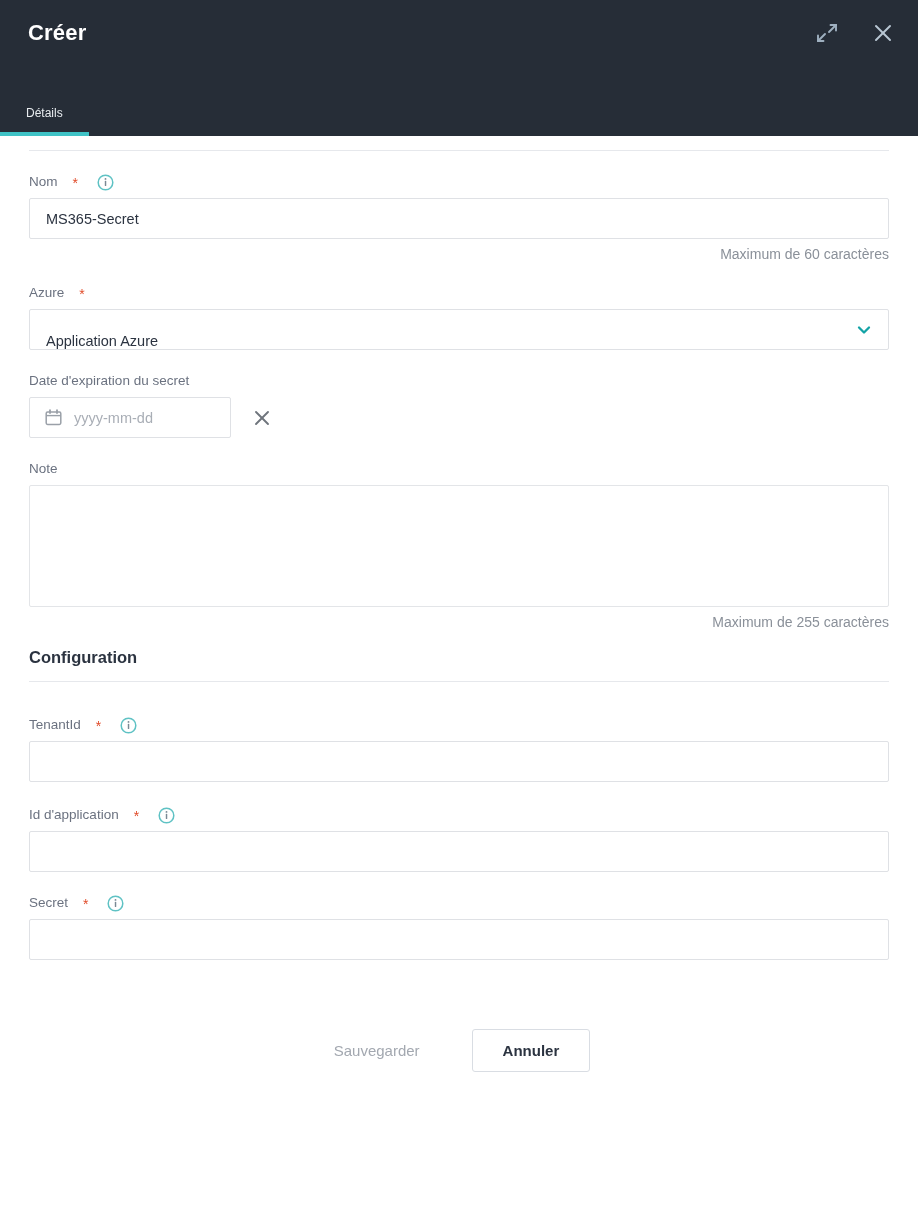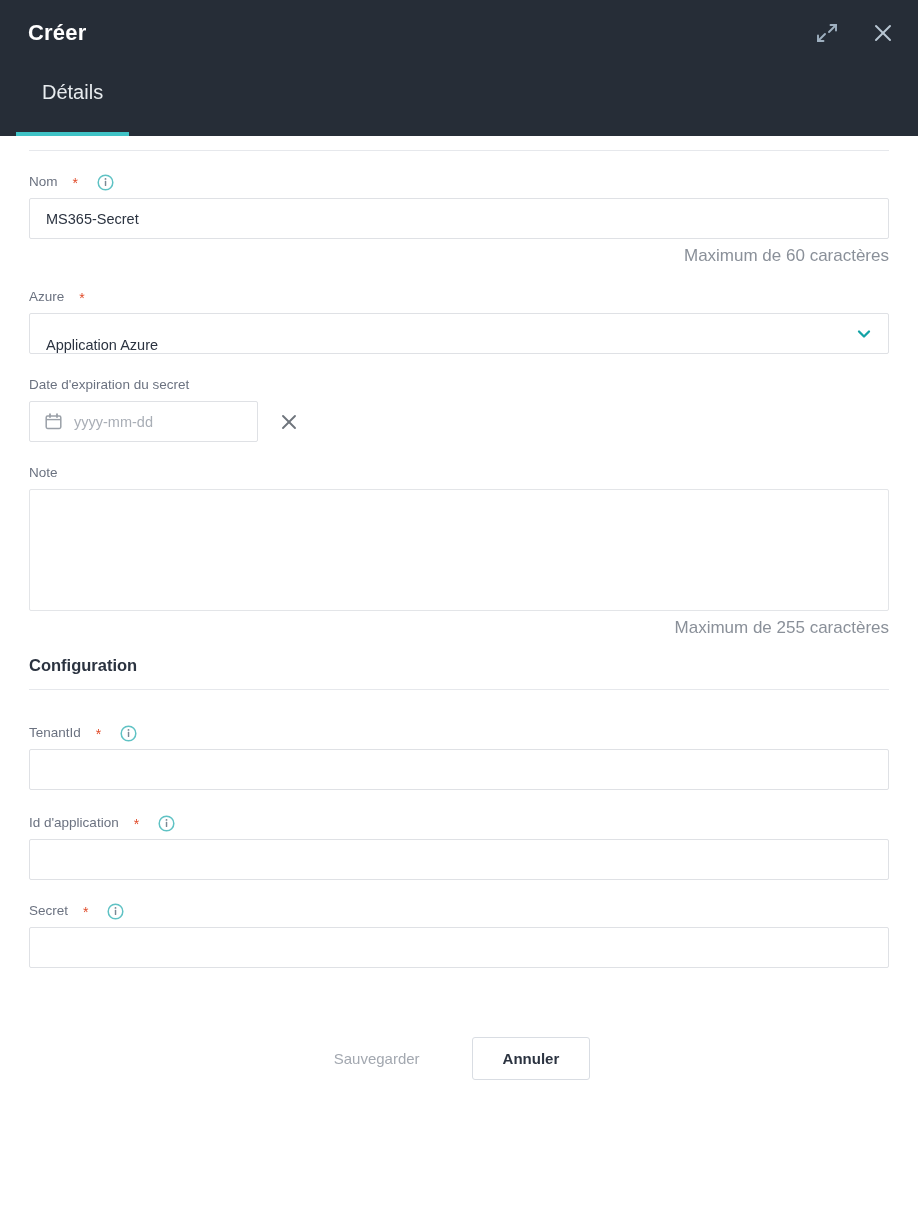--- a/index.html
+++ b/index.html
@@ -43,25 +43,24 @@
 
   .tabs-row {
     position: absolute;
     left: 0; bottom: 0;
     height: 56px;
     display: flex;
     align-items: flex-end;
   }
   .tab {
     position: relative;
-    padding: 0 26px 32px 26px;
-    font-size: 20px;
+    padding: 0 26px 16px 26px;
+    font-size: 12px;
     color: #e8ecef;
     cursor: pointer;
-    margin-left: 16px;
   }
   .tab.active::after {
     content: "";
     position: absolute;
     left: 0; right: 0; bottom: 0;
     height: 4px;
     background: #3fc3c6;
   }
 
   
@@ -121,21 +120,21 @@
     padding: 0 16px;
     font-size: 14.5px;
     font-family: "Liberation Sans", sans-serif;
     color: #2b3340;
     outline: none;
   }
   .text-input::placeholder { color: #a9aeb6; }
 
   .helper {
     text-align: right;
-    font-size: 17px;
+    font-size: 14px;
     color: #8a9099;
     margin-top: 7px;
   }
 
   
   .select-wrap { position: relative; }
   .select-box {
     width: 100%;
     height: 41px;
     border: 1px solid #dfe1e5;
@@ -158,21 +157,21 @@
   }
 
   
   .date-row {
     display: flex;
     align-items: center;
     gap: 18px;
   }
   .date-input-wrap {
     position: relative;
-    width: 229px;
+    width: 202px;
   }
   .date-input {
     width: 100%;
     height: 41px;
     border: 1px solid #dfe1e5;
     border-radius: 2px;
     background: #fff;
     padding: 0 12px 0 44px;
     font-size: 14.5px;
     font-family: "Liberation Sans", sans-serif;

